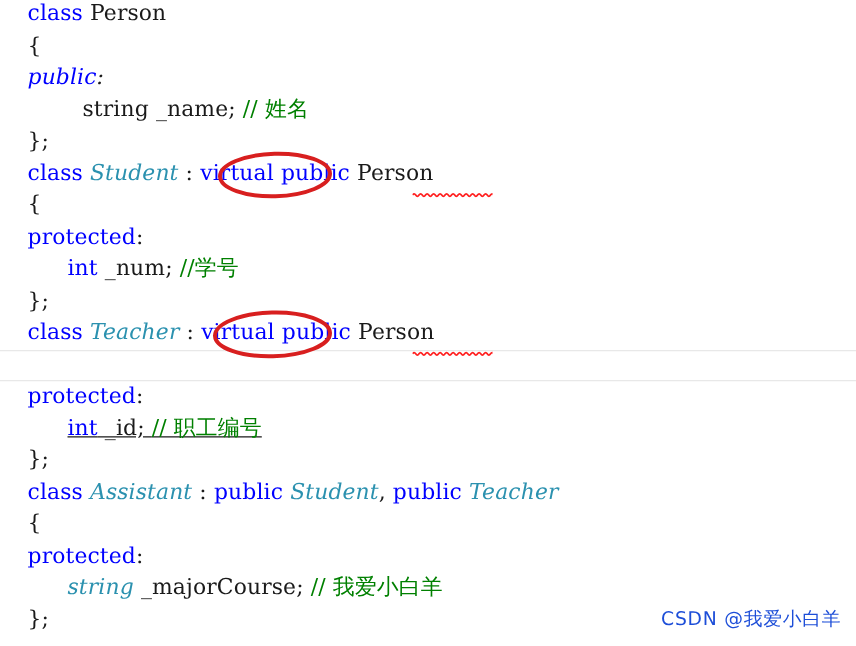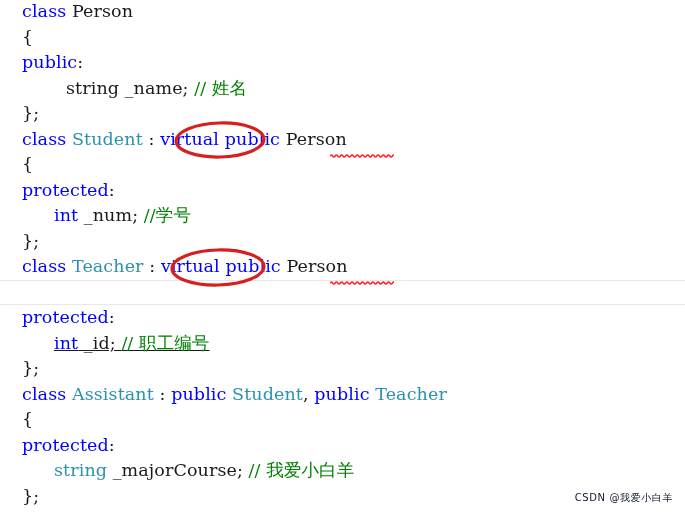--- a/index.html
+++ b/index.html
@@ -45,21 +45,21 @@
     display: inline-block;
     width: 22px;
   }
   .code-line .ind2 {
     display: inline-block;
     width: 54px;
   }
 
   
   .tok-kw      { color: #0000ff; }
-  .tok-type    { color: #2b91af; }
+  .tok-type    { color: #2b91af; font-style: italic; }
   .tok-plain   { color: #1a1a1a; }
   .tok-comment { color: #008000; }
   .tok-punct   { color: #1a1a1a; }
 
   
   .line-highlight {
     position: absolute;
     left: 0;
     width: 685px;
     height: 25.5px;
@@ -84,41 +84,41 @@
     z-index: 6;
     pointer-events: none;
   }
 
   
   .watermark {
     position: absolute;
     right: 12px;
     bottom: 12px;
     font-family: "DejaVu Sans", "Liberation Sans", sans-serif;
-    font-size: 10px;
-    color: #0f172a;
+    font-size: 15px;
+    color: #1d4ed8;
     letter-spacing: 0.6px;
     white-space: nowrap;
     z-index: 8;
     user-select: none;
   }
 </style>
 </head>
 <body>
 
 <div id="screenshot">
 
   <div class="code-area">
 
     <div class="line-highlight" id="lineHighlight" style="top: 279.5px;"></div>
 
     <div id="codeLines">
         <div class="code-line" style="top: -1px;"><span class="ind"></span><span class="tok-kw">class </span><span class="tok-plain">Person</span></div>
         <div class="code-line" style="top: 24.5px;"><span class="ind"></span><span class="tok-punct">{</span></div>
-        <div class="code-line" style="top: 50px;"><span class="ind"></span><span class="tok-kw">public</span><span class="tok-punct">:</span></div>
+        <div class="code-line" style="top: 50px; font-style: italic;"><span class="ind"></span><span class="tok-kw">public</span><span class="tok-punct">:</span></div>
         <div class="code-line" style="top: 75.5px; margin-left: 12px;"><span class="ind2"></span><span class="tok-plain">string </span><span class="tok-plain">_name; </span><span class="tok-comment">// 姓名</span></div>
         <div class="code-line" style="top: 101px;"><span class="ind"></span><span class="tok-punct">};</span></div>
         <div class="code-line" style="top: 126.5px;"><span class="ind"></span><span class="tok-kw">class </span><span class="tok-type">Student</span><span class="tok-punct"> : </span><span class="tok-kw">virtual</span><span class="tok-plain"> </span><span class="tok-kw">public</span><span class="tok-plain"> </span><span class="tok-plain">Person</span></div>
         <div class="code-line" style="top: 152px;"><span class="ind"></span><span class="tok-punct">{</span></div>
         <div class="code-line" style="top: 177.5px;"><span class="ind"></span><span class="tok-kw">protected</span><span class="tok-punct">:</span></div>
         <div class="code-line" style="top: 203px;"><span class="ind2"></span><span class="tok-kw">int</span><span class="tok-plain"> _num; </span><span class="tok-comment">//学号</span></div>
         <div class="code-line" style="top: 228.5px;"><span class="ind"></span><span class="tok-punct">};</span></div>
         <div class="code-line" style="top: 254px;"><span class="ind"></span><span class="tok-kw">class </span><span class="tok-type">Teacher</span><span class="tok-punct"> : </span><span class="tok-kw">virtual</span><span class="tok-plain"> </span><span class="tok-kw">public</span><span class="tok-plain"> </span><span class="tok-plain">Person</span></div>
         <div class="code-line" style="top: 279.5px;"><span class="ind"></span><span class="tok-punct">{</span></div>
         <div class="code-line" style="top: 305px;"><span class="ind"></span><span class="tok-kw">protected</span><span class="tok-punct">:</span></div>

